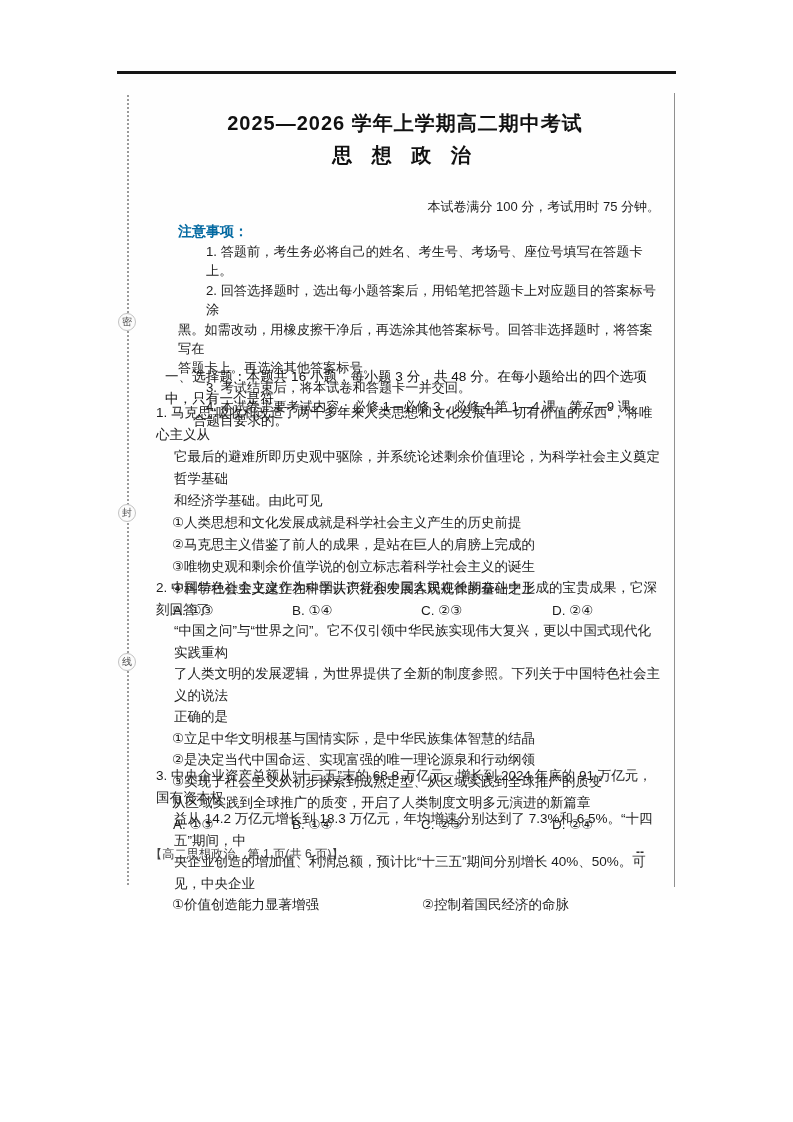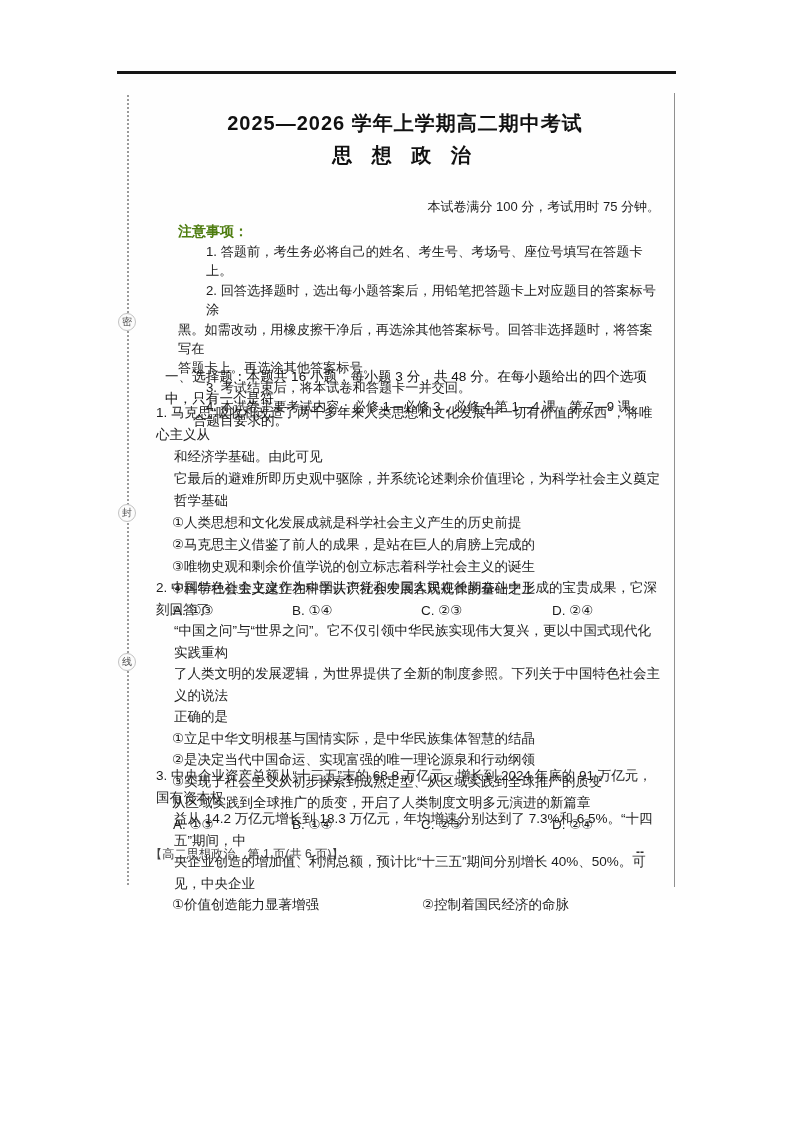--- a/index.html
+++ b/index.html
@@ -18,21 +18,21 @@
     border:1px solid #c2c2c2; background:#fcfcfc; color:#4a4a4a;
     font-size:10px; display:flex; align-items:center; justify-content:center;
   }
   .title1 { position:absolute; left:150px; top:110px; width:510px; text-align:center;
     font-size:20px; font-weight:700; letter-spacing:1px; color:#111; }
   .title2 { position:absolute; left:150px; top:142px; width:510px; text-align:center;
     font-size:20px; font-weight:700; letter-spacing:7px; color:#111; }
   .exam-info { position:absolute; left:150px; top:198px; width:510px; text-align:right;
     font-size:13px; font-weight:500; }
   .notice { position:absolute; left:178px; top:220px; width:486px; font-size:13.2px; font-weight:500; }
-  .notice .nhead { font-size:14px; font-weight:700; line-height:22px; color:#4d7c0f; }
+  .notice .nhead { font-size:14px; font-weight:700; line-height:22px; color:#0369a1; }
   .notice .nline { line-height:19.4px; }
   .notice .ind { padding-left:28px; }
   .section-head { position:absolute; left:156px; top:366px; width:508px;
     font-size:13.6px; font-weight:400; color:#111;margin-left:9px; }
   .section-head .sline { line-height:22px; }
   .section-head .ind { padding-left:28px; }
   .qblock { position:absolute; left:156px; width:508px; font-size:13.5px; font-weight:500; }
   .q1 { top:402px; } .q1 .ln { line-height:22px; }
   .q2 { top:577px; } .q2 .ln { line-height:21.5px; }
   .q3 { top:765px; } .q3 .ln { line-height:21.5px; }
@@ -74,22 +74,22 @@
     <div class="nline ind">4. 本试卷主要考试内容：必修 1—必修 3，必修 4 第 1—4 课、第 7—9 课。</div>
   </div>
 
   <div class="section-head">
     <div class="sline">一、选择题：本题共 16 小题，每小题 3 分，共 48 分。在每小题给出的四个选项中，只有一个是符</div>
     <div class="sline ind">合题目要求的。</div>
   </div>
 
   <div class="qblock q1">
     <div class="ln">1. 马克思“吸收和改造了两千多年来人类思想和文化发展中一切有价值的东西”，将唯心主义从</div>
+    <div class="ln cont">它最后的避难所即历史观中驱除，并系统论述剩余价值理论，为科学社会主义奠定哲学基础</div>
     <div class="ln cont">和经济学基础。由此可见</div>
-    <div class="ln cont">它最后的避难所即历史观中驱除，并系统论述剩余价值理论，为科学社会主义奠定哲学基础</div>
     <div class="ln stmt">①人类思想和文化发展成就是科学社会主义产生的历史前提</div>
     <div class="ln stmt">②马克思主义借鉴了前人的成果，是站在巨人的肩膀上完成的</div>
     <div class="ln stmt">③唯物史观和剩余价值学说的创立标志着科学社会主义的诞生</div>
     <div class="ln stmt">④科学社会主义建立在科学认识社会发展客观规律的基础之上</div>
     <div class="optrow">
       <span>A. ①③</span>
       <span>B. ①④</span>
       <span>C. ②③</span>
       <span>D. ②④</span>
     </div>

